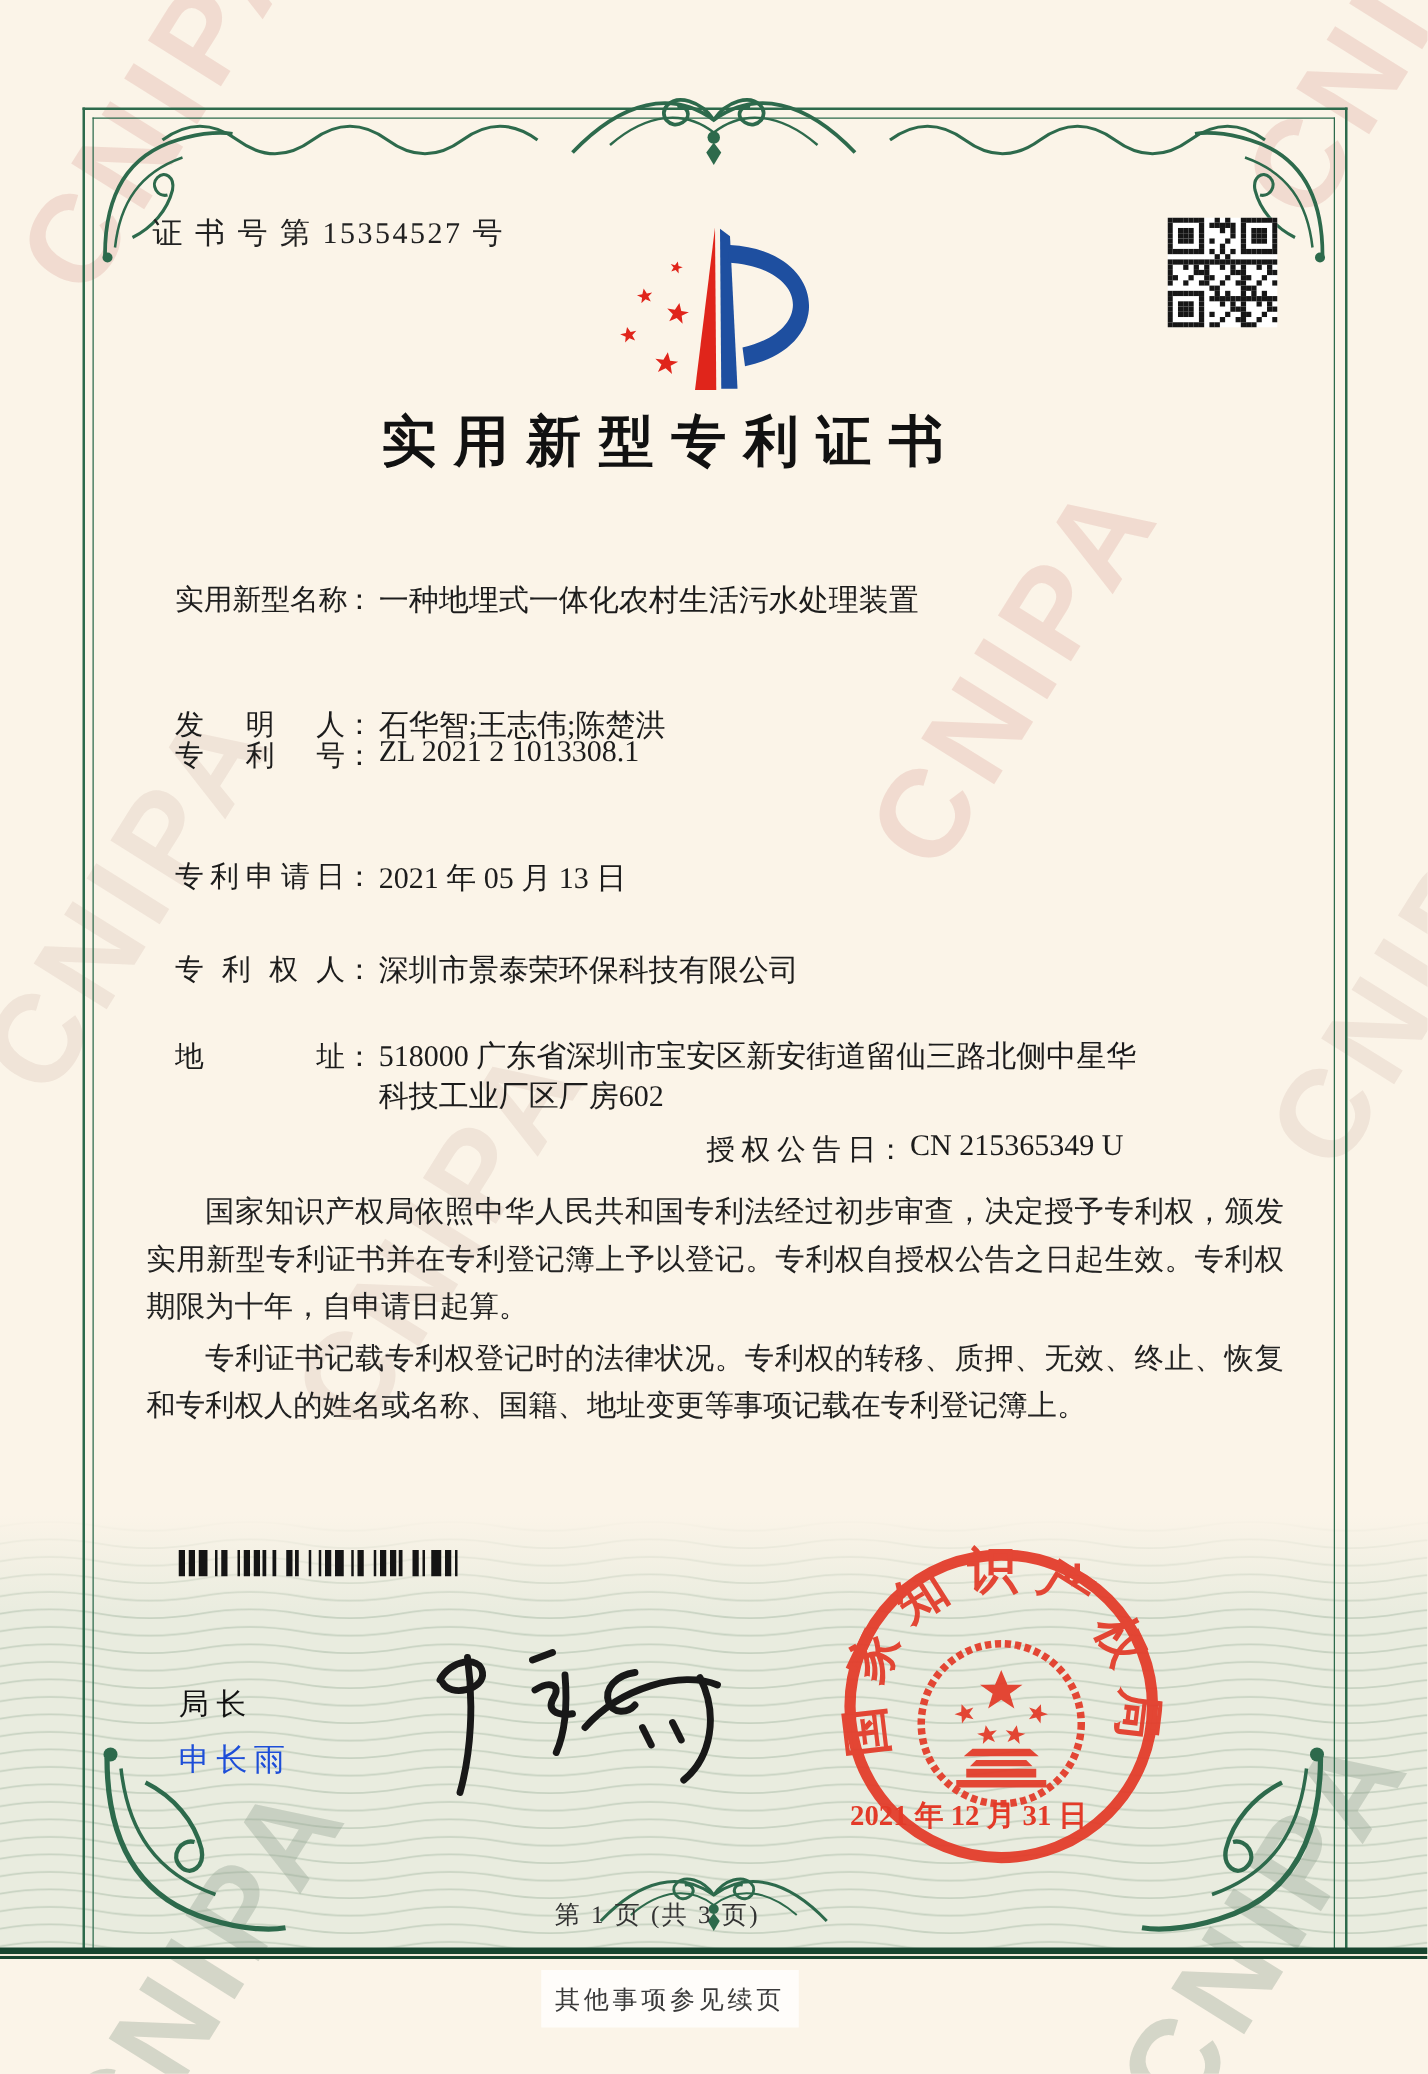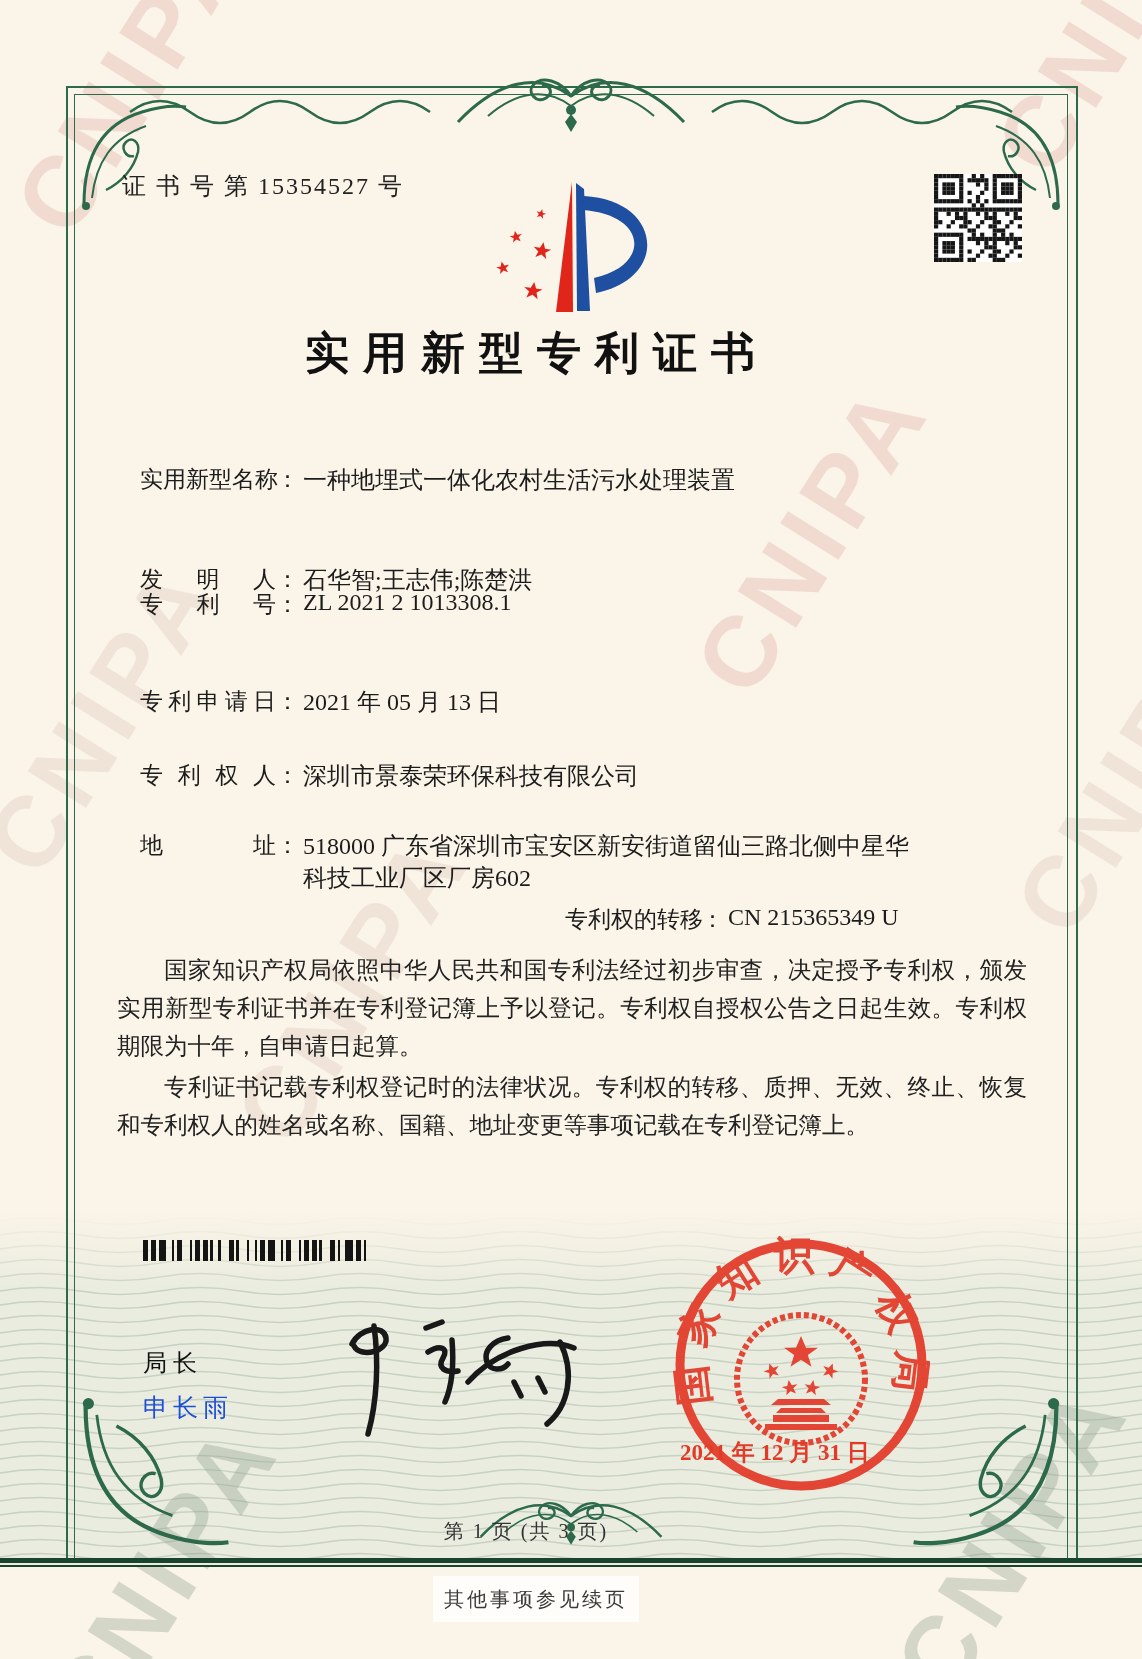--- a/index.html
+++ b/index.html
@@ -375,21 +375,21 @@
   <span class="lbl">专利申请日</span><span class="colon">：</span><span class="val">2021 年 05 月 13 日</span>
 </div>
 <div class="abs row" style="top:760px;">
   <span class="lbl">专利权人</span><span class="colon">：</span><span class="val">深圳市景泰荣环保科技有限公司</span>
 </div>
 <div class="abs row" style="top:830px;">
   <span class="lbl">地址</span><span class="colon">：</span><span class="val wrap">518000 广东省深圳市宝安区新安街道留仙三路北侧中星华科技工业厂区厂房602</span>
 </div>
 <div class="abs row" style="top:904px;position:absolute;">
   <span class="grp2">
-    <span class="lbl">专利权的转移</span><span class="colon">：</span><span class="val">CN 215365349 U</span>
+    <span class="lbl">授权公告日</span><span class="colon">：</span><span class="val">CN 215365349 U</span>
   </span>
 </div>
 
 <div class="abs paras">
   <p>国家知识产权局依照中华人民共和国专利法经过初步审查，决定授予专利权，颁发实用新型专利证书并在专利登记簿上予以登记。专利权自授权公告之日起生效。专利权期限为十年，自申请日起算。</p>
   <p>专利证书记载专利权登记时的法律状况。专利权的转移、质押、无效、终止、恢复和专利权人的姓名或名称、国籍、地址变更等事项记载在专利登记簿上。</p>
 </div>
 
 <div class="abs barcode" id="barcode"><span class="bar" style="width:5.2px;"></span><span class="bar" style="width:2.6px;background:transparent;"></span><span class="bar" style="width:5.2px;"></span><span class="bar" style="width:2.6px;background:transparent;"></span><span class="bar" style="width:7.800000000000001px;"></span><span class="bar" style="width:5.2px;background:transparent;"></span><span class="bar" style="width:2.6px;"></span><span class="bar" style="width:2.6px;background:transparent;"></span><span class="bar" style="width:5.2px;"></span><span class="bar" style="width:7.800000000000001px;background:transparent;"></span><span class="bar" style="width:2.6px;"></span><span class="bar" style="width:2.6px;background:transparent;"></span><span class="bar" style="width:5.2px;"></span><span class="bar" style="width:2.6px;background:transparent;"></span><span class="bar" style="width:5.2px;"></span><span class="bar" style="width:2.6px;background:transparent;"></span><span class="bar" style="width:2.6px;"></span><span class="bar" style="width:5.2px;background:transparent;"></span><span class="bar" style="width:2.6px;"></span><span class="bar" style="width:7.800000000000001px;background:transparent;"></span><span class="bar" style="width:5.2px;"></span><span class="bar" style="width:2.6px;background:transparent;"></span><span class="bar" style="width:2.6px;"></span><span class="bar" style="width:7.800000000000001px;background:transparent;"></span><span class="bar" style="width:2.6px;"></span><span class="bar" style="width:5.2px;background:transparent;"></span><span class="bar" style="width:2.6px;"></span><span class="bar" style="width:2.6px;background:transparent;"></span><span class="bar" style="width:5.2px;"></span><span class="bar" style="width:2.6px;background:transparent;"></span><span class="bar" style="width:7.800000000000001px;"></span><span class="bar" style="width:5.2px;background:transparent;"></span><span class="bar" style="width:2.6px;"></span><span class="bar" style="width:2.6px;background:transparent;"></span><span class="bar" style="width:5.2px;"></span><span class="bar" style="width:7.800000000000001px;background:transparent;"></span><span class="bar" style="width:2.6px;"></span><span class="bar" style="width:2.6px;background:transparent;"></span><span class="bar" style="width:5.2px;"></span><span class="bar" style="width:2.6px;background:transparent;"></span><span class="bar" style="width:5.2px;"></span><span class="bar" style="width:2.6px;background:transparent;"></span><span class="bar" style="width:2.6px;"></span><span class="bar" style="width:7.800000000000001px;background:transparent;"></span><span class="bar" style="width:5.2px;"></span><span class="bar" style="width:2.6px;background:transparent;"></span><span class="bar" style="width:2.6px;"></span><span class="bar" style="width:5.2px;background:transparent;"></span><span class="bar" style="width:7.800000000000001px;"></span><span class="bar" style="width:2.6px;background:transparent;"></span><span class="bar" style="width:5.2px;"></span><span class="bar" style="width:2.6px;background:transparent;"></span><span class="bar" style="width:2.6px;"></span><span class="bar" style="width:7.800000000000001px;background:transparent;"></span></div>
 

